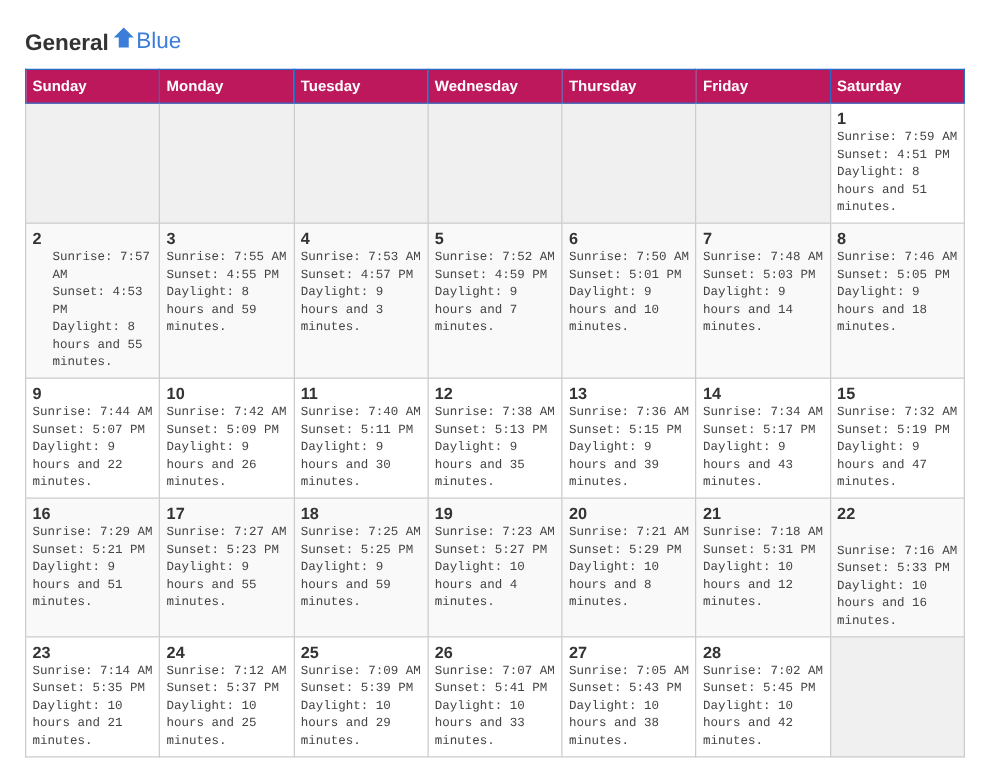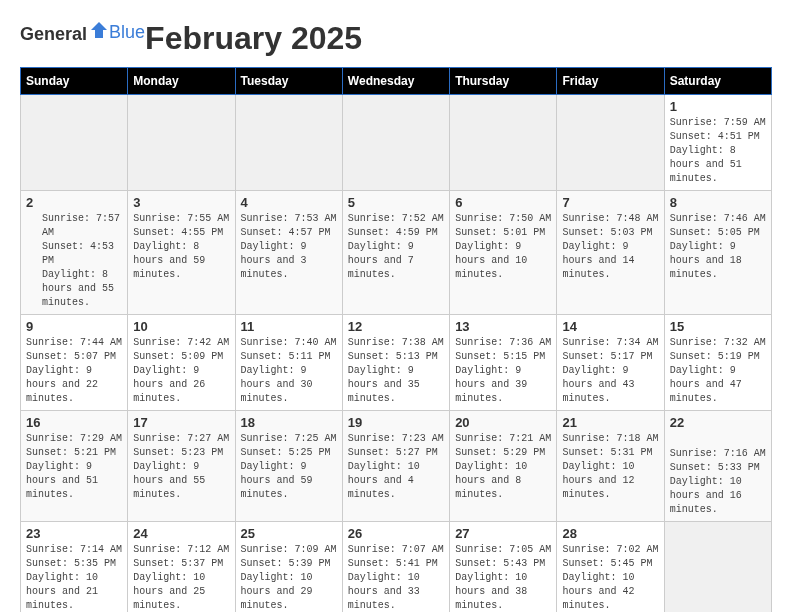--- a/index.html
+++ b/index.html
@@ -46,21 +46,21 @@
     .location {
       font-size: 14px;
       color: #555;
     }
     .calendar {
       width: 100%;
       border-collapse: collapse;
       border: 1px solid #ccc;
     }
     .calendar th {
-      background-color: #000000;
+      background-color: #be185d;
       color: #fff;
       font-size: 12px;
       font-weight: bold;
       padding: 6px 5px;
       text-align: left;
       border: 1px solid #2a6cc4;
     }
     .calendar td {
       width: calc(100% / 7);
       vertical-align: top;
@@ -96,21 +96,20 @@
 <div class="header">
   <div class="logo">
     <div>
       <span class="logo-text-general">General</span><svg class="logo-icon" viewBox="0 0 20 20">
           <polygon points="10,2 18,10 14,10 14,18 6,18 6,10 2,10" fill="#3b7dd8"></polygon>
         </svg>
     </div>
     <span class="logo-text-blue">Blue</span>
   </div>
   <div class="title-block">
-    <div class="month-title">February 2025</div>
   </div>
 </div>
 
 <table class="calendar">
   <thead>
     <tr>
     <th>Sunday</th>
         <th>Monday</th>
         <th>Tuesday</th>
         <th>Wednesday</th>

